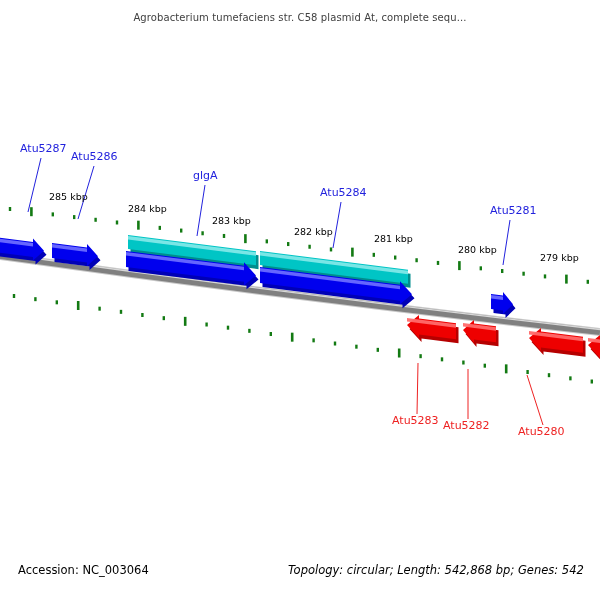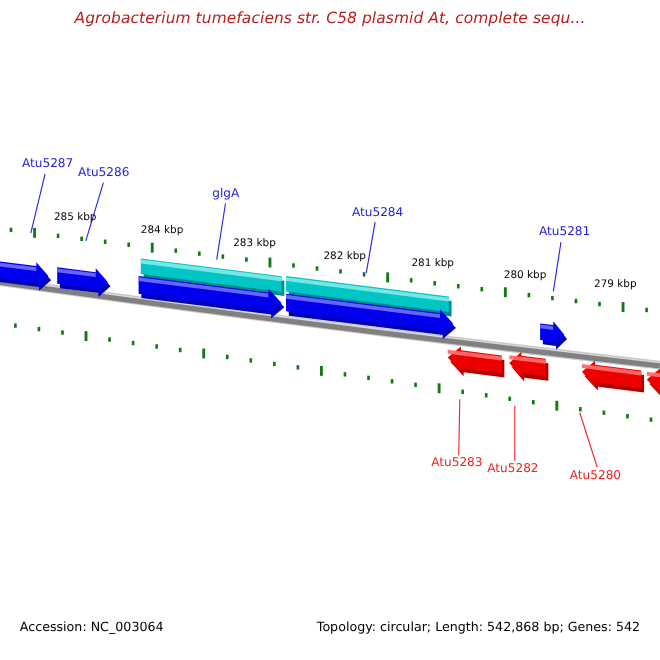--- a/index.html
+++ b/index.html
@@ -25,23 +25,22 @@
     position: absolute;
     left: 0;
     top: 0;
     width: 600px;
     height: 34px;
     display: flex;
     align-items: center;
     justify-content: center;
   }
   .title-text {
-    font-style: italic;
-    font-size: 14px;
-    color: #b91c1c;
+    font-size: 10px;
+    color: #404040;
     white-space: nowrap;
     letter-spacing: 0.1px;
   }
   .canvas-area {
     position: absolute;
     left: 0;
     top: 34px;
     width: 600px;
     height: 516px;
     overflow: hidden;
@@ -66,20 +65,21 @@
     color: #000000;
     white-space: nowrap;
   }
   .status-right {
     position: absolute;
     left: 288px;
     top: 13px;
     font-size: 11.5px;
     color: #000000;
     white-space: nowrap;
+    font-style: italic;
   }
   text {
     font-family: "DejaVu Sans", "Liberation Sans", sans-serif;
   }
   .lbl-gene-fwd {
     font-size: 11px;
     fill: #2222dd;
   }
   .lbl-gene-rev {
     font-size: 11px;

